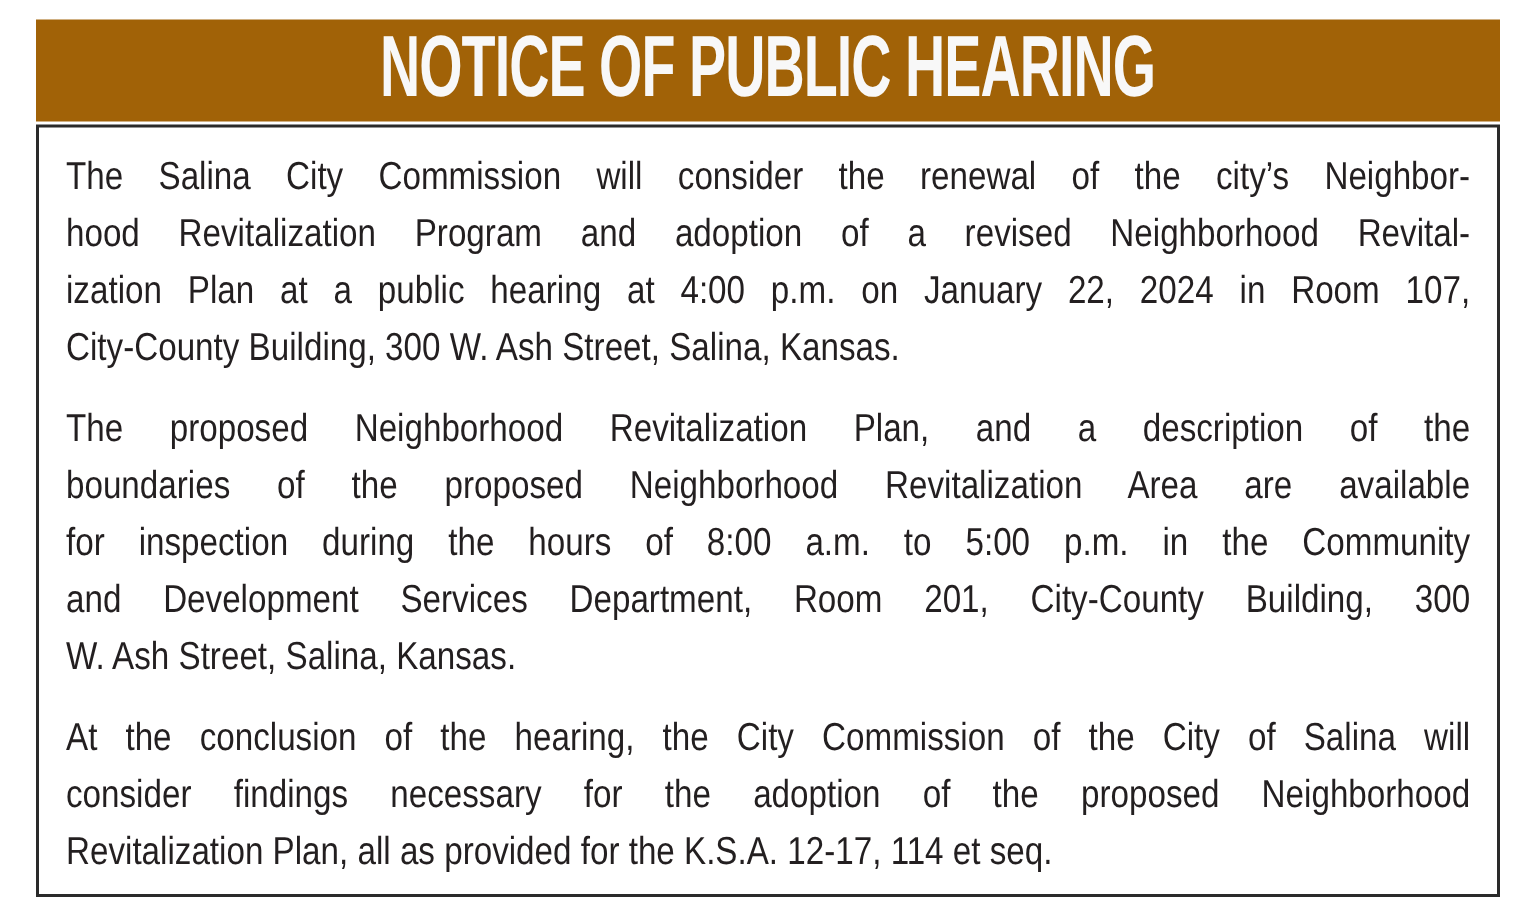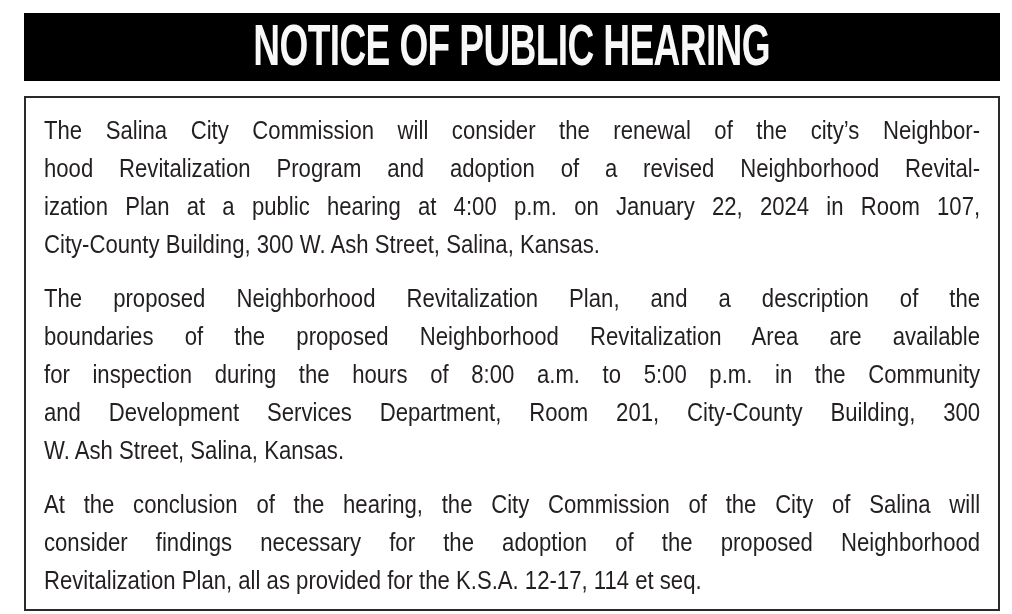--- a/index.html
+++ b/index.html
@@ -16,39 +16,39 @@
   }
   .notice {
     position: absolute;
     left: 24px;
     top: 13px;
     width: 976px;
   }
   .header-bar {
     width: 976px;
     height: 68px;
-    background: #000000;
+    background: #a16207;
     display: flex;
     align-items: center;
     justify-content: center;
   }
   .notice-title {
     color: #f8f8f8;
     font-size: 58px;
     font-weight: 700;
     letter-spacing: -1px;
     white-space: nowrap;
     transform: scaleX(0.64);
     transform-origin: center center;
     line-height: 1;
     padding-bottom: 4px;
   }
   .body-box {
     box-sizing: border-box;
-    margin-top: 15px;
+    margin-top: 2px;
     width: 976px;
     height: 515px;
     border: 2px solid #2a2a2a;
     padding: 13px 18px 10px 18px;
     overflow: hidden;
   }
   
   .text-scale {
     width: 1100px;
     transform: scaleX(0.851);

